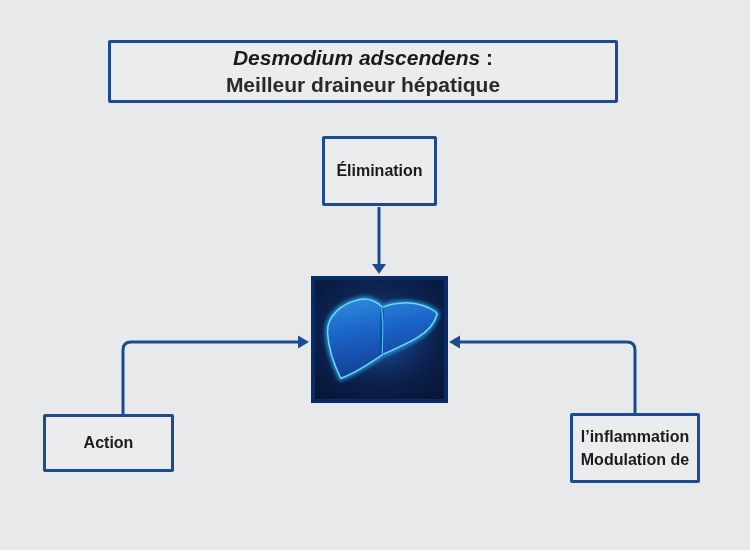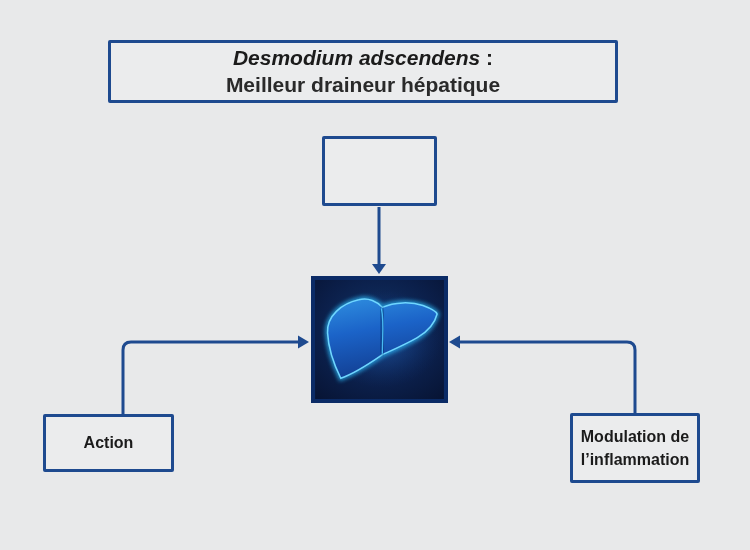--- a/index.html
+++ b/index.html
@@ -107,29 +107,30 @@
     <path class="connector" d="M635,413 L635,350 Q635,342 627,342 L460,342"></path>
     <polygon class="arrowhead" points="460,335.5 460,348.5 449,342"></polygon>
   </svg>
 
   <div class="box title-box">
     <div class="title-line1"><span class="it">Desmodium adscendens</span><span> :</span></div>
     <div class="title-line2">Meilleur draineur hépatique</div>
   </div>
 
   <div class="box node node-top">
+    <div>Élimination</div>
   </div>
 
   <div class="box node node-left">
     <div>Action</div>
   </div>
 
   <div class="box node node-right">
+    <div>l’inflammation</div>
     <div>Modulation de</div>
-    <div>l’inflammation</div>
   </div>
 
   <div class="liver-frame">
     <svg viewBox="0 0 136 126">
       <defs>
         <radialGradient id="bgG" cx="50%" cy="42%" r="78%">
           <stop offset="0%" stop-color="#123468"></stop>
           <stop offset="60%" stop-color="#0b1f4a"></stop>
           <stop offset="100%" stop-color="#071332"></stop>
         </radialGradient>

